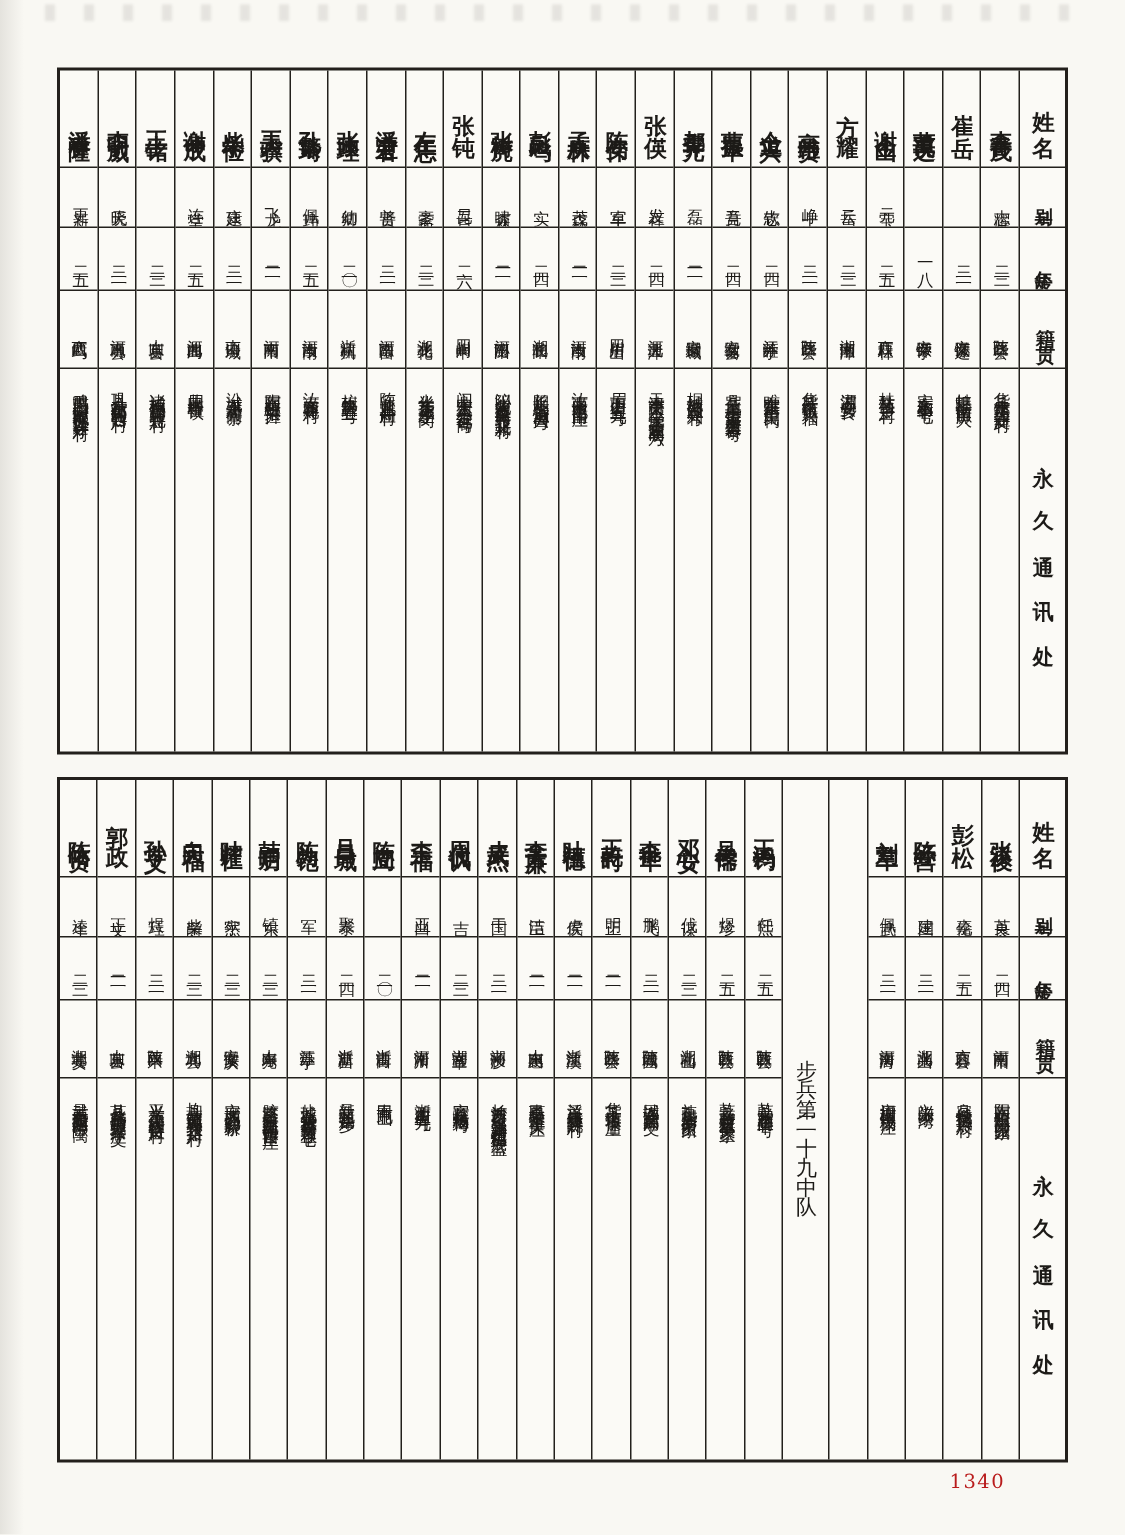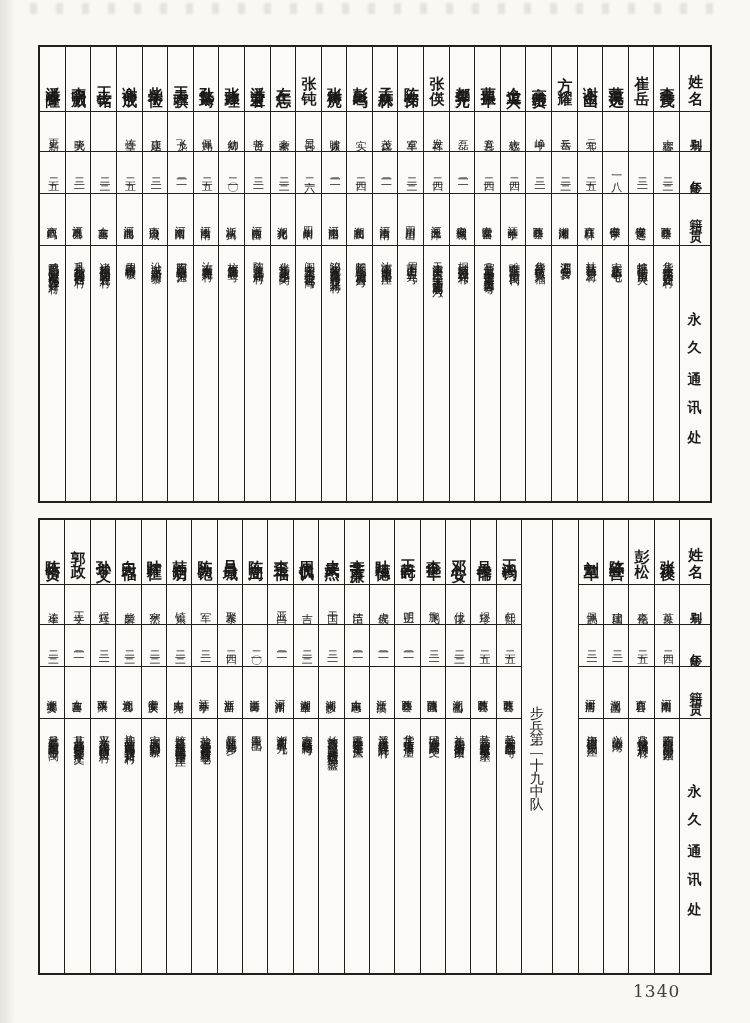--- a/index.html
+++ b/index.html
@@ -54,21 +54,21 @@
   }
   .col.divider{justify-content:center;}
   .col.divider.has-label{flex:0 0 31px;}
   .divider-text{
     writing-mode:vertical-rl;text-orientation:upright;
     display:grid;justify-content:center;align-content:center;
     height:100%;font-size:14px;letter-spacing:13px;font-weight:400;
   }
   .page-number{
     position:absolute;top:981px;left:633px;
-    font-size:17px;letter-spacing:1px;color:#404040;
+    font-size:13px;letter-spacing:1px;color:#b91c1c;
   }
   
   .gutter{
     position:absolute;top:0;left:0;width:16px;height:1023px;
     background:linear-gradient(90deg,rgba(120,115,108,.16),rgba(120,115,108,0));
   }
 </style>
 </head>
 <body>
 

